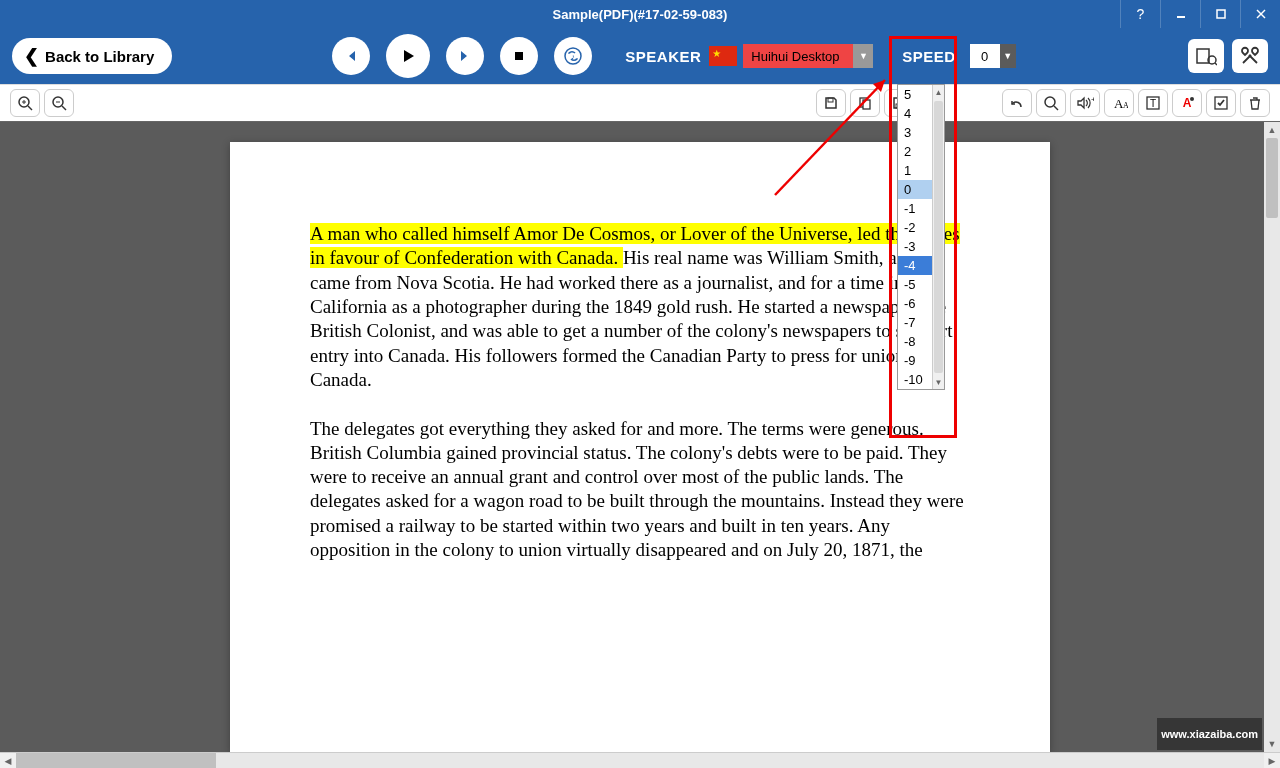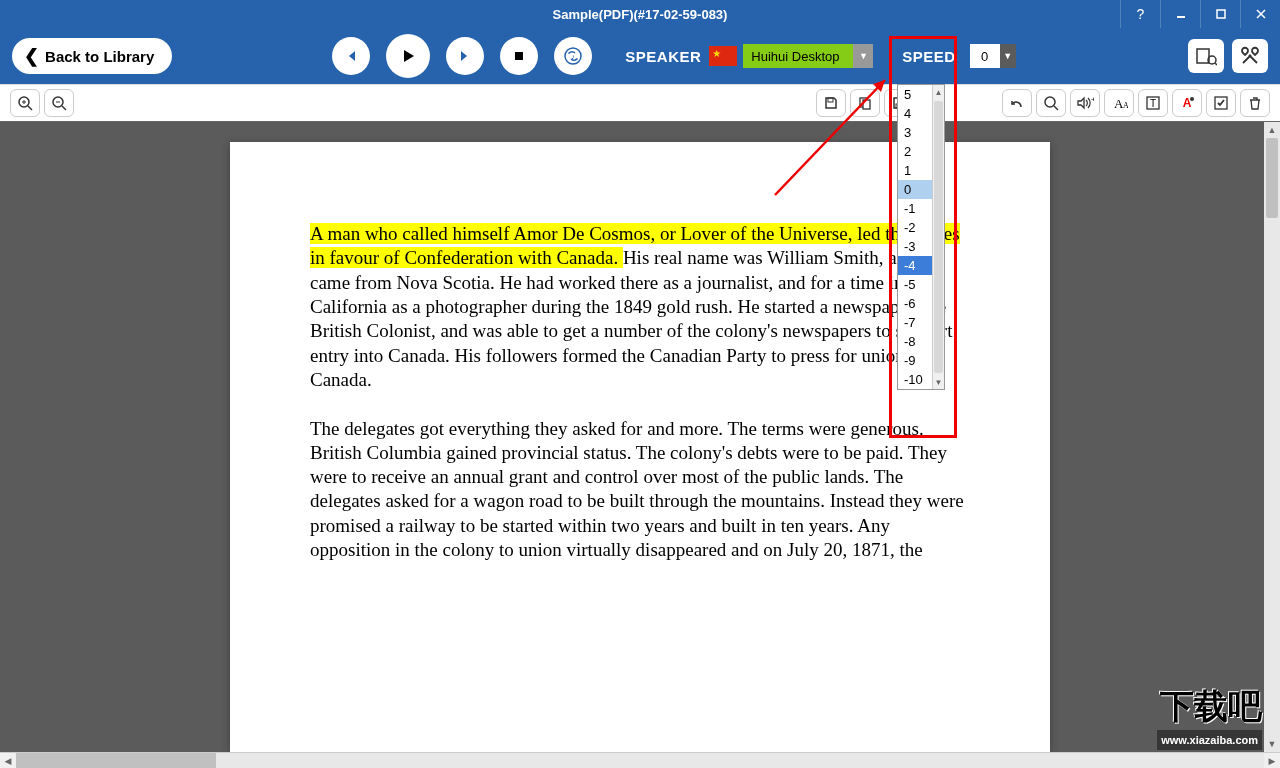--- a/index.html
+++ b/index.html
@@ -11,21 +11,21 @@
 .toolbar1 { height: 56px; background: #2663ac; display: flex; align-items: center; padding: 0 12px; gap: 8px; }
 .back-btn { background: #fff; border: none; border-radius: 18px; height: 36px; padding: 0 18px 0 12px; display: flex; align-items: center; gap: 6px; font-weight: bold; font-size: 15px; cursor: pointer; }
 .back-btn .chev { font-size: 18px; }
 .tb-spacer { flex: 0 0 140px; }
 .circle-btn { width: 38px; height: 38px; border-radius: 50%; background: #fff; display: flex; align-items: center; justify-content: center; cursor: pointer; border: none; font-size: 16px; color: #2663ac; margin: 0 4px; }
 .circle-btn.play { width: 44px; height: 44px; font-size: 20px; }
 .tb-label { color: #ffffff; font-weight: bold; font-size: 15px; margin-left: 21px; letter-spacing: 0.5px; }
 .speaker-sel { display: flex; align-items: center; height: 28px; }
 .speaker-sel .flag { width: 28px; height: 20px; background: linear-gradient(to bottom, #de2910 0%, #de2910 100%); margin-right: 6px; position: relative; }
 .speaker-sel .flag::after { content: "★"; color: #ffde00; font-size: 10px; position: absolute; top: 2px; left: 3px; }
-.speaker-sel .sel-text { background: #84cc16; height: 24px; padding: 0 8px; display: flex; align-items: center; font-size: 13px; min-width: 110px; }
+.speaker-sel .sel-text { background: #ef4444; height: 24px; padding: 0 8px; display: flex; align-items: center; font-size: 13px; min-width: 110px; }
 .speaker-sel .sel-arrow { width: 20px; height: 24px; background: #999; display: flex; align-items: center; justify-content: center; color: #fff; font-size: 9px; cursor: pointer; }
 .speed-box { display: flex; align-items: center; margin-left: 6px; }
 .speed-box .speed-val { background: #fff; height: 24px; width: 30px; display: flex; align-items: center; justify-content: center; font-size: 13px; }
 .speed-box .speed-arrow { width: 16px; height: 24px; background: #5b5b5b; display: flex; align-items: center; justify-content: center; color: #fff; font-size: 9px; cursor: pointer; }
 .tb-right { margin-left: auto; display: flex; gap: 8px; }
 .sq-btn { width: 36px; height: 34px; background: #fff; border-radius: 6px; display: flex; align-items: center; justify-content: center; cursor: pointer; border: none; }
 .toolbar2 { height: 38px; background: #fff; border-top: 1px solid #ddd; border-bottom: 1px solid #666; display: flex; align-items: center; padding: 0 10px; gap: 4px; }
 .tb2-btn { width: 30px; height: 28px; border: 1px solid #ccc; border-radius: 6px; background: #fff; display: flex; align-items: center; justify-content: center; cursor: pointer; font-size: 14px; color: #333; }
 .tb2-spacer { flex: 1; }
 .work-area { height: 630px; background: #5b5b5b; display: flex; justify-content: center; padding-top: 20px; overflow: hidden; position: relative; }
@@ -44,21 +44,21 @@
 .statusbar { height: 16px; background: #f0f0f0; border-top: 1px solid #ccc; position: absolute; bottom: 0; left: 0; right: 0; display: flex; }
 .statusbar .scroll-track { flex: 1; background: #e8e8e8; position: relative; }
 .statusbar .scroll-track .thumb { position: absolute; left: 0; width: 200px; height: 100%; background: #c0c0c0; }
 .statusbar .scroll-arr { width: 16px; display: flex; align-items: center; justify-content: center; font-size: 9px; color: #666; }
 .vscroll { position: absolute; right: 0; top: 122px; bottom: 16px; width: 16px; background: #e8e8e8; display: flex; flex-direction: column; }
 .vscroll .scroll-arr { height: 16px; display: flex; align-items: center; justify-content: center; font-size: 9px; color: #666; }
 .vscroll .track { flex: 1; position: relative; }
 .vscroll .track .thumb { position: absolute; top: 0; left: 2px; right: 2px; height: 80px; background: #c0c0c0; border-radius: 2px; }
 .watermark { position: absolute; bottom: 18px; right: 18px; z-index: 300; color: #000; font-weight: bold; text-align: right; }
 .watermark .cn { font-size: 34px; font-family: SimHei, sans-serif; text-shadow: 1px 1px 0 #fff, -1px -1px 0 #fff; }
-.watermark .url { font-size: 11px; color: #fff; background: rgba(0,0,0,0.4); padding: 4px 4px; }
+.watermark .url { font-size: 11px; color: #fff; background: rgba(0,0,0,0.4); padding: 10px 4px; }
 svg { display: block; }
 </style>
 </head>
 <body>
 
 <div class="titlebar">
   <div class="title">Sample(PDF)(#17-02-59-083)</div>
   <div class="winbtns">
     <div class="winbtn">?</div>
     <div class="winbtn">
@@ -278,15 +278,14 @@
 
 <div class="statusbar">
   <div class="scroll-arr">◀</div>
   <div class="scroll-track">
       <div class="thumb"></div>
     </div>
   <div class="scroll-arr">▶</div>
 </div>
 
 <div class="watermark">
-  <div class="cn">下载吧</div>
   <div class="url">www.xiazaiba.com</div>
 </div>
 
 </body></html>

